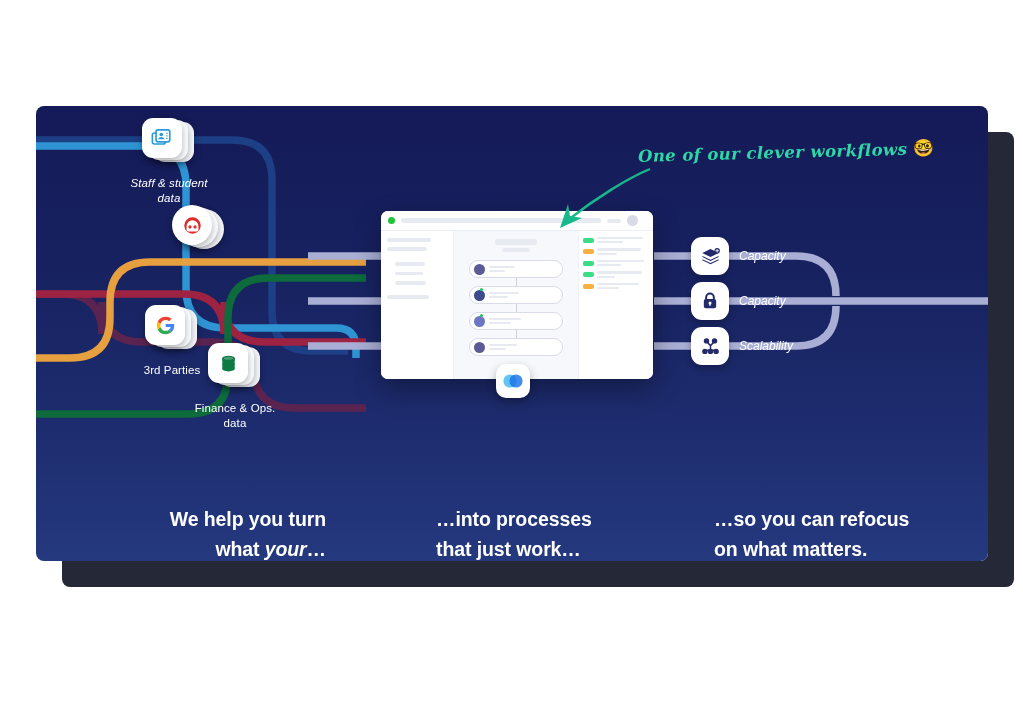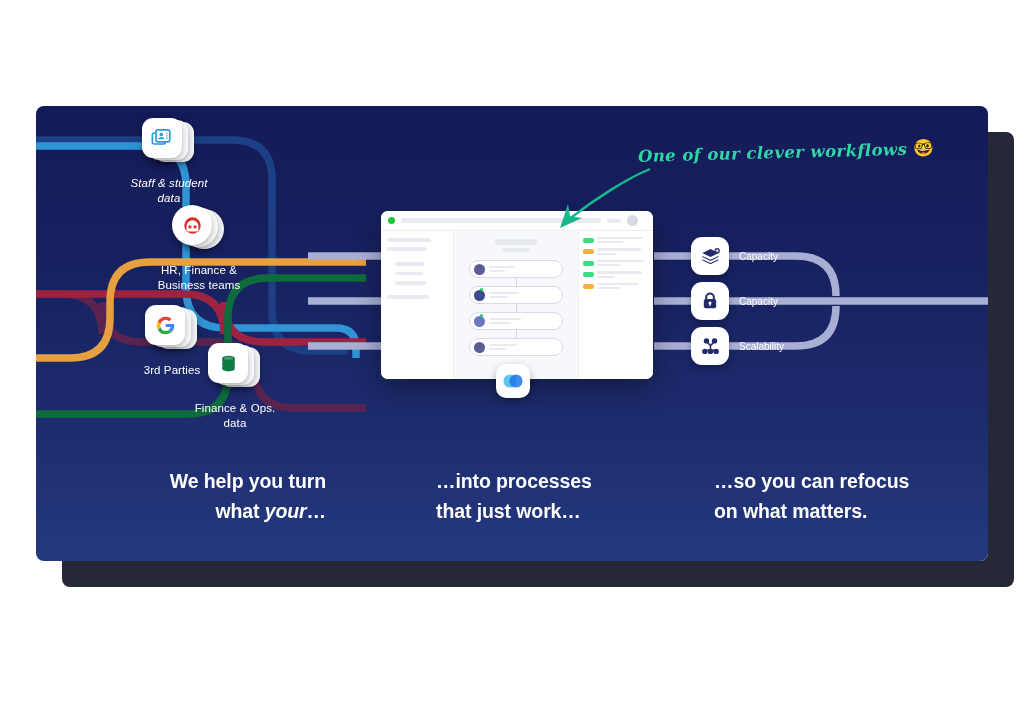--- a/index.html
+++ b/index.html
@@ -85,23 +85,24 @@
     height: 38px;
     border-radius: 11px;
     background: #ffffff;
     box-shadow: 0 3px 7px rgba(0,0,0,0.28);
     display: flex;
     align-items: center;
     justify-content: center;
   }
   .dst-label {
     color: #ffffff;
-    font-size: 10px;
+    font-size: 12px;
     font-weight: 400;
     white-space: nowrap;
+    font-style: italic;
   }
 
   
   #appwin {
     position: absolute;
     left: 345px;
     top: 105px;
     width: 272px;
     height: 168px;
     background: #ffffff;
@@ -178,20 +179,21 @@
   #annotation .emo { font-style: normal; font-size: 17px; }
 
   
   .cap {
     position: absolute;
     color: #ffffff;
     font-size: 19.5px;
     font-weight: bold;
     line-height: 30px;
     letter-spacing: -0.1px;
+    margin-top: 38px;
   }
   .cap i { font-style: italic; }
   #cap1 { left: 70px;  top: 360px; width: 220px; text-align: right; }
   #cap2 { left: 400px; top: 360px; width: 240px; text-align: left; }
   #cap3 { left: 678px; top: 360px; width: 250px; text-align: left; }
 </style>
 </head>
 <body>
 
 <div id="stage">
@@ -258,21 +260,20 @@
         <div class="tile b1 circ"></div>
         <div class="tile b0 circ">
           <svg width="21" height="21" viewBox="0 0 24 24">
             <circle cx="12" cy="12" r="9.4" fill="#e02b2b"></circle>
             <path d="M5.2 12.8a6.8 6.8 0 0 1 13.6 0v4.4a1.6 1.6 0 0 1-1.6 1.6H6.8a1.6 1.6 0 0 1-1.6-1.6z" fill="#fff"></path>
             <circle cx="9.1" cy="13.6" r="1.85" fill="#e02b2b"></circle>
             <circle cx="14.9" cy="13.6" r="1.85" fill="#e02b2b"></circle>
           </svg>
         </div>
       </div>
-      <div class="src-label">HR, Finance &amp;<br>Business teams</div>
     </div>
 
     <div class="src" style="left:61px; top:199px;">
       <div class="src-icon-wrap">
         <div class="tile b2"></div>
         <div class="tile b1"></div>
         <div class="tile b0">
           <svg width="21" height="21" viewBox="0 0 24 24">
             <path d="M22 12.2c0-.8-.07-1.35-.2-1.95H12.2v3.56h5.62c-.11.9-.72 2.27-2.07 3.18l-.02.13 3 2.32.21.02C20.85 17.63 22 15.19 22 12.2z" fill="#4285f4"></path>
             <path d="M12.2 22c2.73 0 5.02-.9 6.7-2.45l-3.19-2.47c-.86.6-2 1.02-3.51 1.02a6.09 6.09 0 0 1-5.76-4.2l-.12.01-3.12 2.41-.05.12A10.1 10.1 0 0 0 12.2 22z" fill="#34a853"></path>

